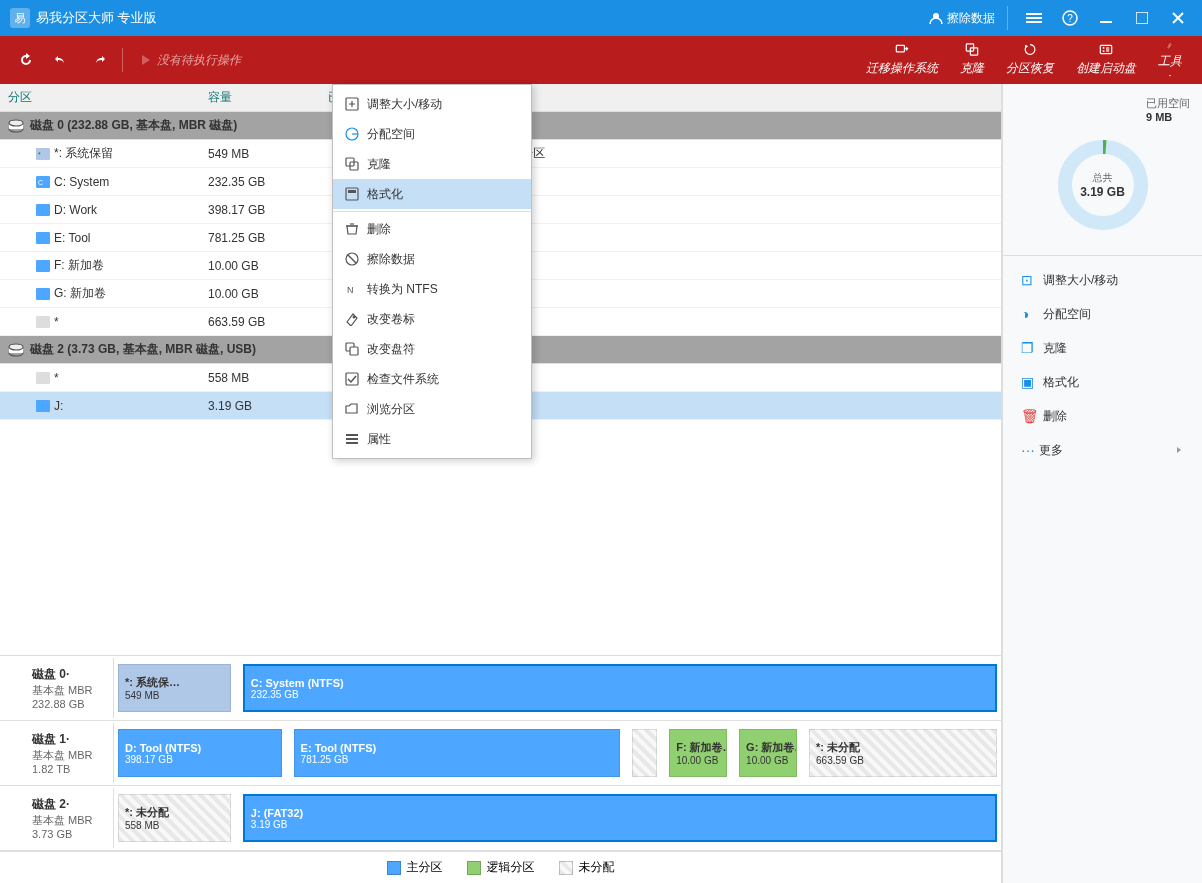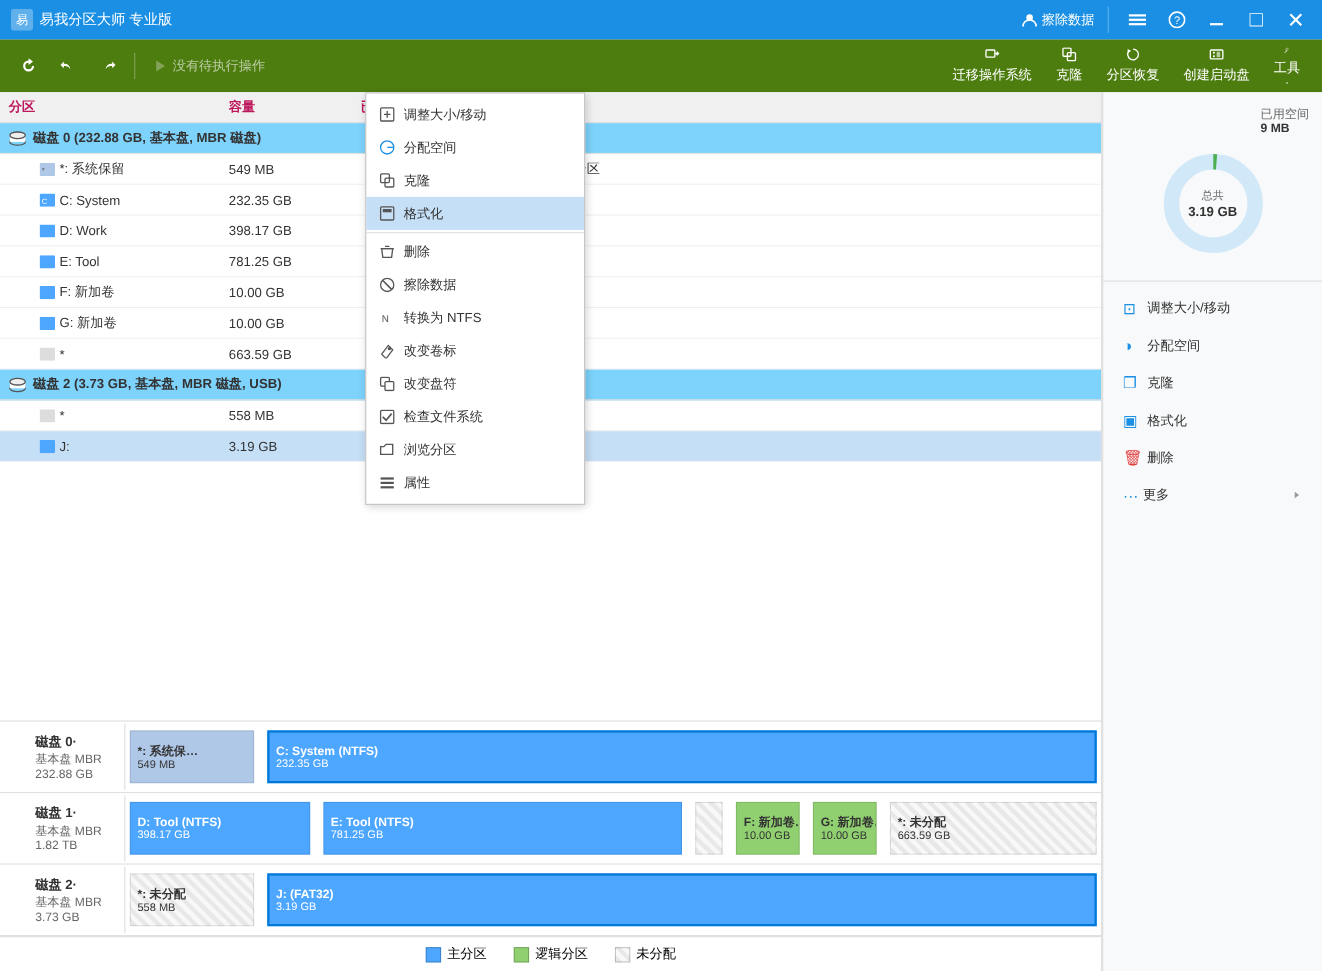--- a/index.html
+++ b/index.html
@@ -16,26 +16,27 @@
       user-select: none;
     }
     .title-bar-icon { width: 20px; height: 20px; margin-right: 6px; }
     .title-bar-title { font-size: 13px; flex: 1; }
     .title-bar-controls { display: flex; align-items: center; gap: 8px; margin-left: auto; }
     .title-bar-service { font-size: 12px; display: flex; align-items: center; gap: 4px; cursor: pointer; }
     .title-bar-btn { width: 28px; height: 28px; display: flex; align-items: center; justify-content: center; cursor: pointer; border-radius: 2px; }
 
     
     .toolbar {
-      background: #4d7c0f;
+      background: #b91c1c;
       height: 48px;
       display: flex;
       align-items: center;
       padding: 0 10px;
       gap: 4px;
+      font-style: italic;
     }
     .toolbar-left { display: flex; align-items: center; gap: 4px; }
     .toolbar-btn {
       height: 34px;
       display: flex;
       align-items: center;
       gap: 4px;
       padding: 0 8px;
       color: white;
       cursor: pointer;
@@ -84,25 +85,25 @@
       display: grid;
       grid-template-columns: 200px 120px 120px 200px;
       background: #f0f0f0;
       border-bottom: 1px solid #ddd;
       height: 28px;
       align-items: center;
     }
     .table-header-cell {
       padding: 0 8px;
       font-size: 12px;
-      color: #be185d;
-      font-weight: bold;
+      color: #0f766e;
+      font-weight: normal;
     }
     .disk-row {
-      background: #7dd3fc;
+      background: #a3a3a3;
       border-bottom: 1px solid #e0e0e0;
       height: 28px;
       display: flex;
       align-items: center;
       padding: 0 8px;
       font-size: 12px;
       color: #333;
       font-weight: bold;
     }
     .partition-row {

